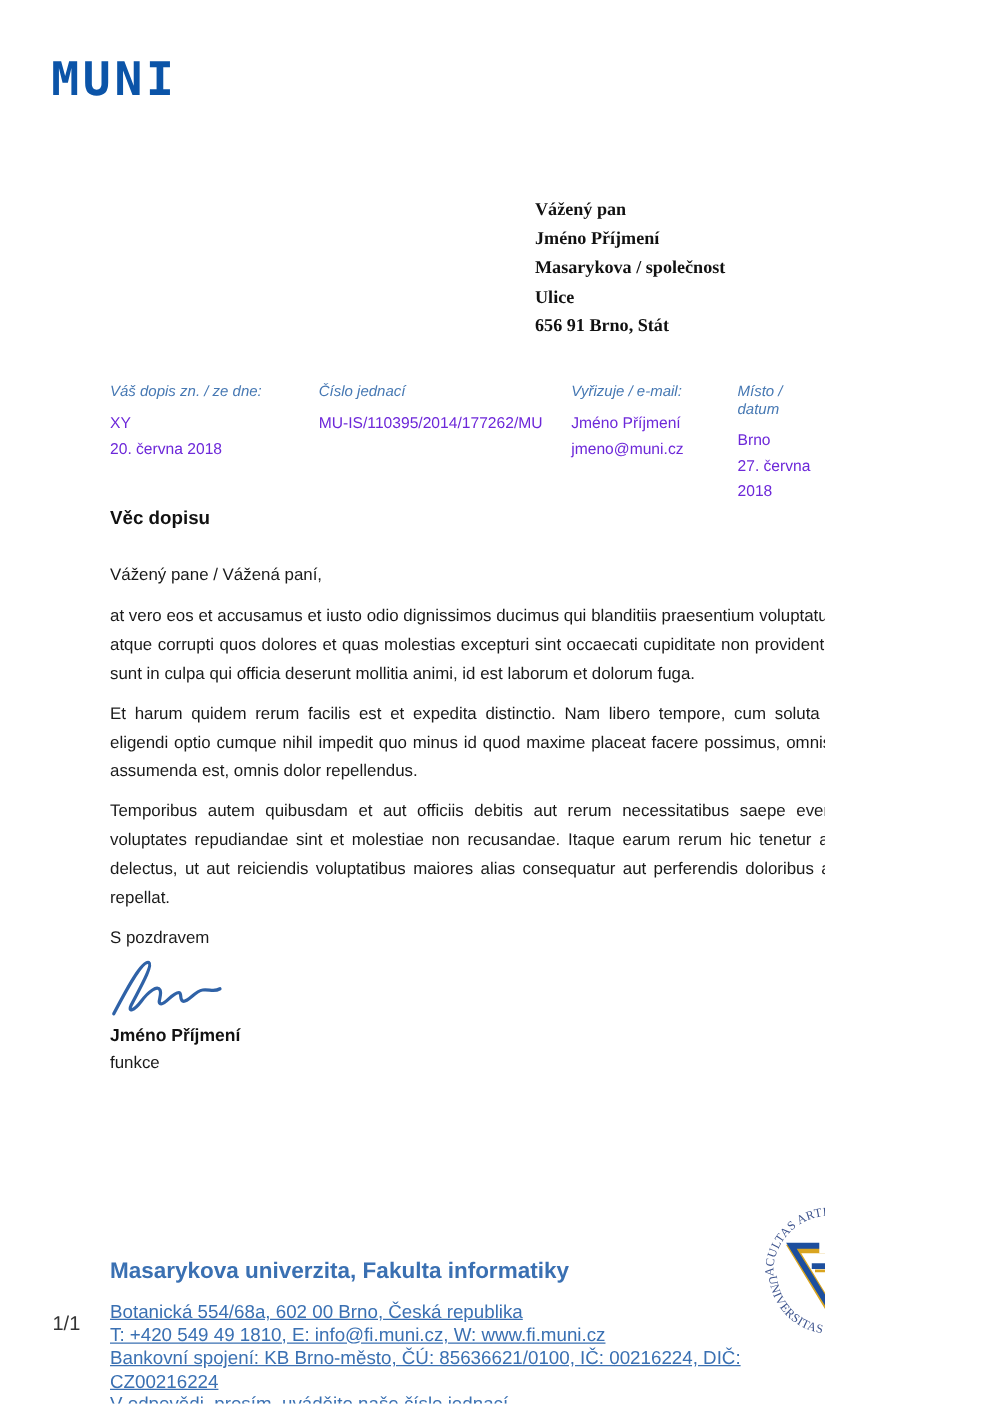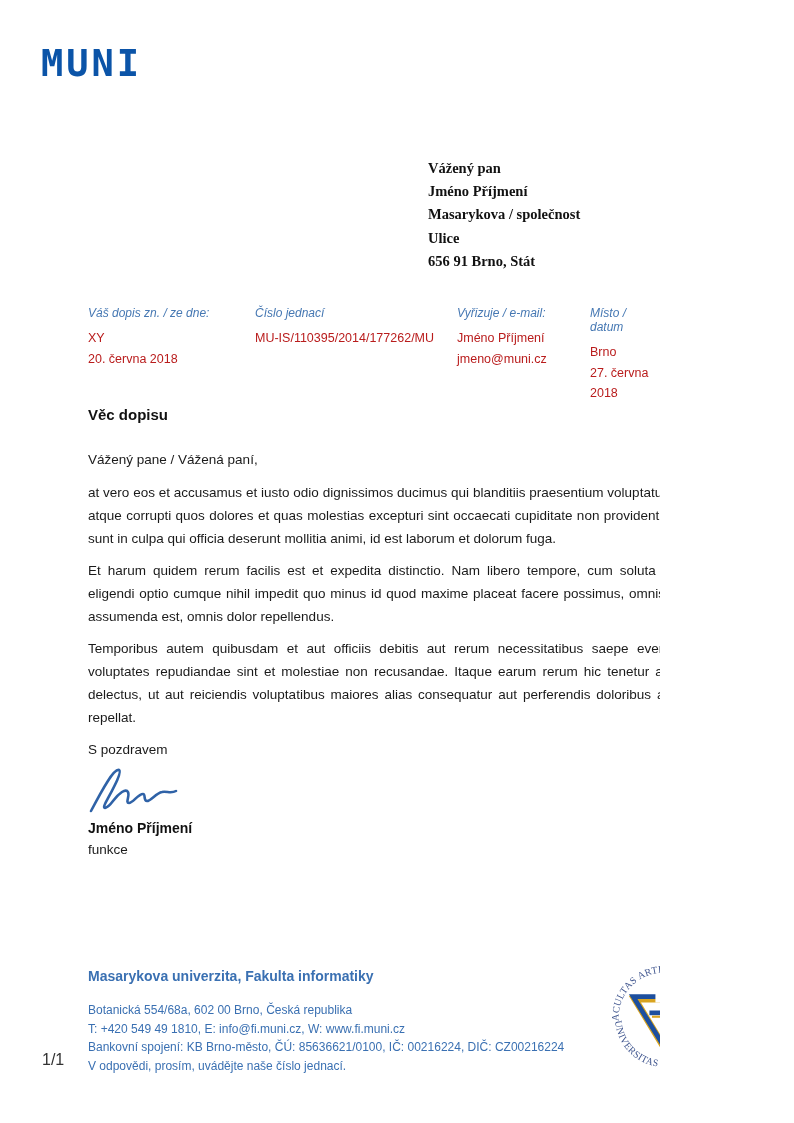--- a/index.html
+++ b/index.html
@@ -32,37 +32,37 @@
   .recipient{position:absolute;left:428px;top:157px;
              font-weight:700;font-size:14.5px;line-height:23.2px;color:#111;font-family:Liberation Serif, serif;}
   
   .refrow{position:absolute;top:306px;left:0;width:100%;}
   .ref-col{position:absolute;top:0;}
   .ref-col.c0{left:88px;}
   .ref-col.c1{left:255px;}
   .ref-col.c2{left:457px;}
   .ref-col.c3{left:590px;}
   .ref-label{font-size:12px;color:var(--label-blue);margin-bottom:8px;line-height:14px;font-style:italic;}
-  .ref-value{font-size:12.5px;line-height:20.5px;color:#b91c1c;}
+  .ref-value{font-size:12.5px;line-height:20.5px;color:#6d28d9;}
   
   .letter{position:absolute;left:88px;top:406px;width:632px;}
   .subject{font-size:15px;font-weight:700;line-height:18px;margin-bottom:24px;color:#111;}
   .salutation{font-size:13.5px;line-height:23px;margin-bottom:10px;}
   .para{font-size:13.5px;line-height:23px;margin-bottom:9px;text-align:justify;}
   .closing{font-size:13.5px;line-height:23px;}
   .signature-svg{display:block;margin:2px 0 4px 0;}
   .sig-path{stroke:var(--signature-blue);stroke-width:2.6;fill:none;
             stroke-linecap:round;stroke-linejoin:round;}
   .signer-name{font-size:14px;font-weight:700;line-height:22px;color:#111;}
   .signer-role{font-size:13.5px;line-height:22px;}
   
   .footer{position:absolute;left:88px;top:969px;}
-  .footer-institution{font-size:14px;font-weight:700;color:var(--footer-blue);
-                      line-height:15px;margin-bottom:17px;}
-  .footer-line{font-size:12px;color:var(--footer-blue);line-height:18.5px;}
+  .footer-institution{font-size:18px;font-weight:700;color:var(--footer-blue);
+                      line-height:15px;margin-bottom:17px;margin-top:40px;}
+  .footer-line{font-size:15px;color:var(--footer-blue);line-height:18.5px;text-decoration:underline;}
   .page-number{position:absolute;left:42px;top:1051px;font-size:16px;color:#333;}
   
   .seal{position:absolute;left:604px;top:958px;}
   .seal-ring{font-family:"Liberation Serif", serif;font-size:11.5px;
              fill:var(--seal-text-navy);letter-spacing:0.4px;}
   .seal-tri-gold{stroke:var(--seal-gold);stroke-width:8;fill:none;stroke-linejoin:miter;}
   .seal-tri-blue{stroke:var(--seal-blue);stroke-width:5.5;fill:none;stroke-linejoin:miter;}
   .seal-bar-blue{stroke:var(--seal-blue);stroke-width:5.5;fill:none;}
   .seal-bar-gold{stroke:var(--seal-gold);stroke-width:2.5;fill:none;}
 </style>

